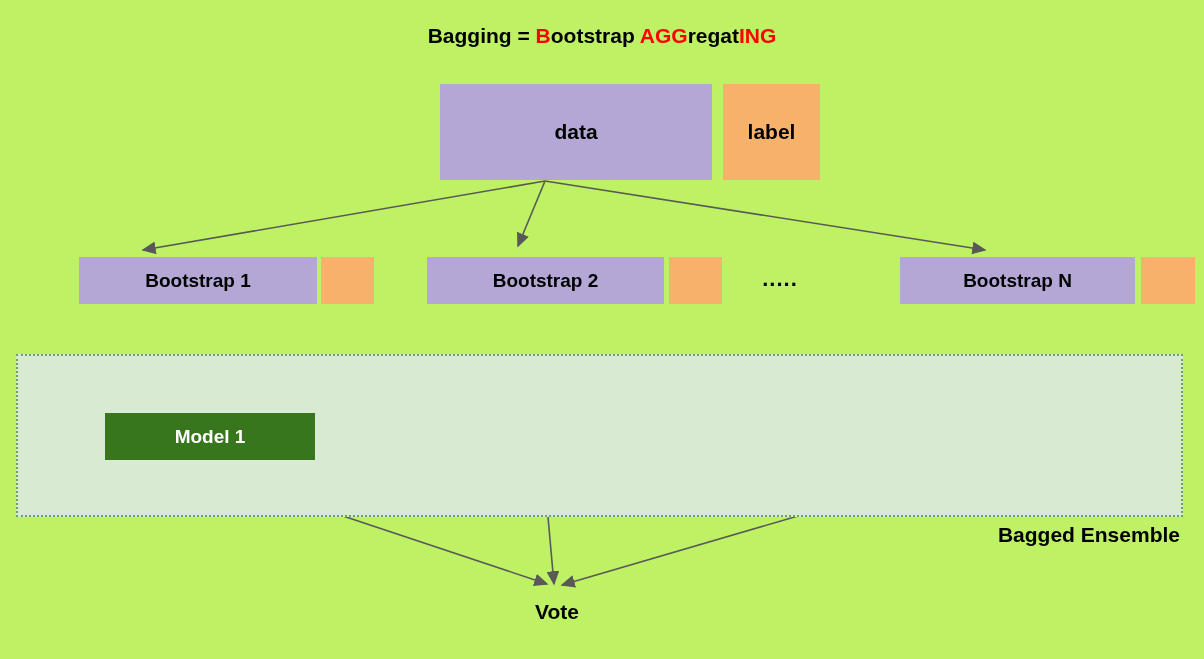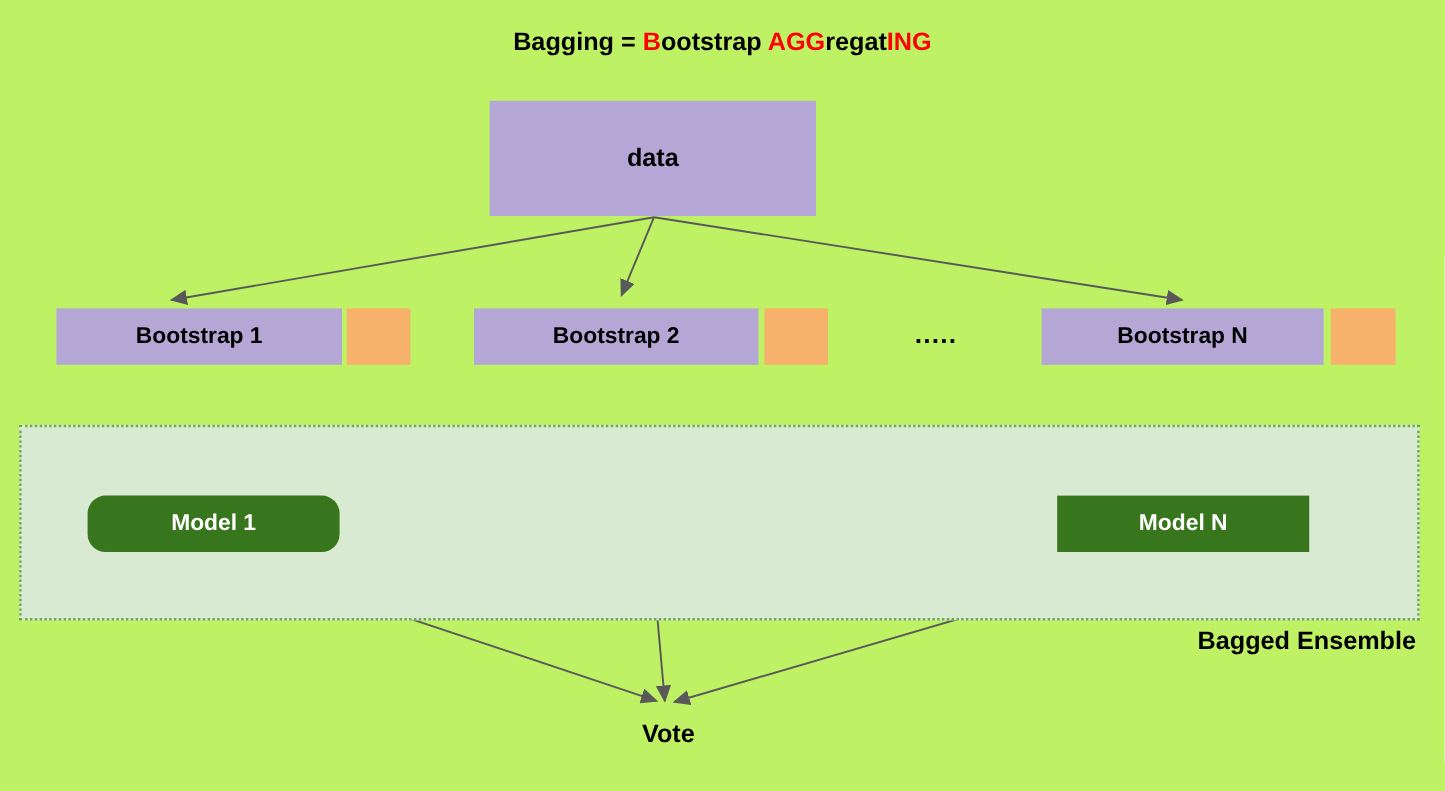--- a/index.html
+++ b/index.html
@@ -33,20 +33,21 @@
   .t-black { color: #000000; }
 
   
   .node {
     display: flex;
     align-items: center;
     justify-content: center;
     font-weight: bold;
     color: #000000;
     box-sizing: border-box;
+    margin-left: 32px;
   }
   .purple { background: #b4a7d6; }
   .orange { background: #f6b26b; }
   .green  { background: #38761d; color: #ffffff; }
 
   
   .data-box  { left: 408px; top: 84px;  width: 272px; height: 96px; font-size: 21px; }
   .label-box { left: 691px; top: 84px;  width: 97px;  height: 96px; font-size: 21px; }
 
   
@@ -63,21 +64,21 @@
     letter-spacing: 1px;
   }
 
   
   .ensemble-container {
     left: 16px; top: 354px; width: 1167px; height: 163px;
     background: #d9ead3;
     border: 2px dotted #6aa84f;
     box-sizing: border-box;
   }
-  .m1 { left: 73px;  top: 413px; width: 210px; height: 47px; font-size: 19px; border-radius: 15px; }
+  .m1 { left: 73px;  top: 413px; width: 210px; height: 47px; font-size: 19px; }
   .m2 { left: 438px; top: 413px; width: 209px; height: 47px; font-size: 19px; }
   .mn { left: 881px; top: 413px; width: 210px; height: 47px; font-size: 19px; }
 
   .ensemble-caption {
     left: 820px; top: 523px; width: 360px;
     text-align: right;
     font-size: 21px;
     font-weight: bold;
     color: #000000;
   }
@@ -115,29 +116,29 @@
     </defs>
     <line x1="545" y1="181" x2="143" y2="250" stroke-width="1.6" marker-end="url(#ah)" stroke="#595959"></line>
     <line x1="545" y1="181" x2="518" y2="246" stroke-width="1.6" marker-end="url(#ah)" stroke="#595959"></line>
     <line x1="545" y1="181" x2="985" y2="250" stroke-width="1.6" marker-end="url(#ah)" stroke="#595959"></line>
     <line x1="178" y1="461" x2="547" y2="584" stroke-width="1.6" marker-end="url(#ah)" stroke="#595959"></line>
     <line x1="543" y1="461" x2="554" y2="584" stroke-width="1.6" marker-end="url(#ah)" stroke="#595959"></line>
     <line x1="986" y1="461" x2="562" y2="585" stroke-width="1.6" marker-end="url(#ah)" stroke="#595959"></line>
   </svg>
 
   <div class="abs node purple data-box">data</div>
+  <div class="abs node orange label-box">label</div>
 
   <div class="abs node purple b1">Bootstrap 1</div>
   <div class="abs node orange o1"></div>
   <div class="abs node purple b2">Bootstrap 2</div>
   <div class="abs node orange o2"></div>
   <div class="abs dots">.....</div>
   <div class="abs node purple bn">Bootstrap N</div>
   <div class="abs node orange on"></div>
 
   <div class="abs ensemble-container"></div>
   <div class="abs node green m1">Model 1</div>
-  <div class="abs node green mn">Model N</div>
   <div class="abs ensemble-caption">Bagged Ensemble</div>
 
   <div class="abs vote">Vote</div>
 
 </div>
 
 </body></html>

